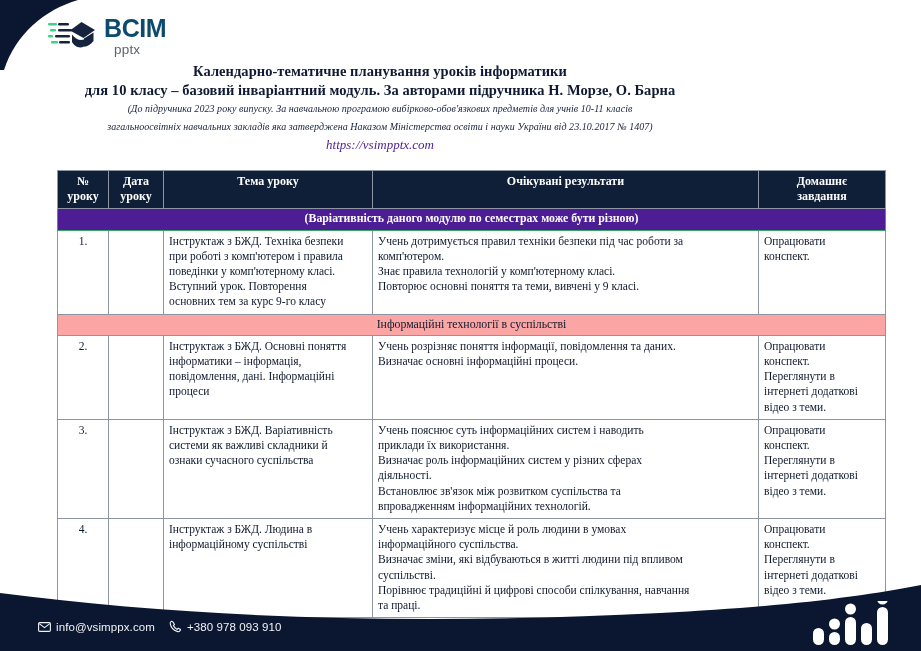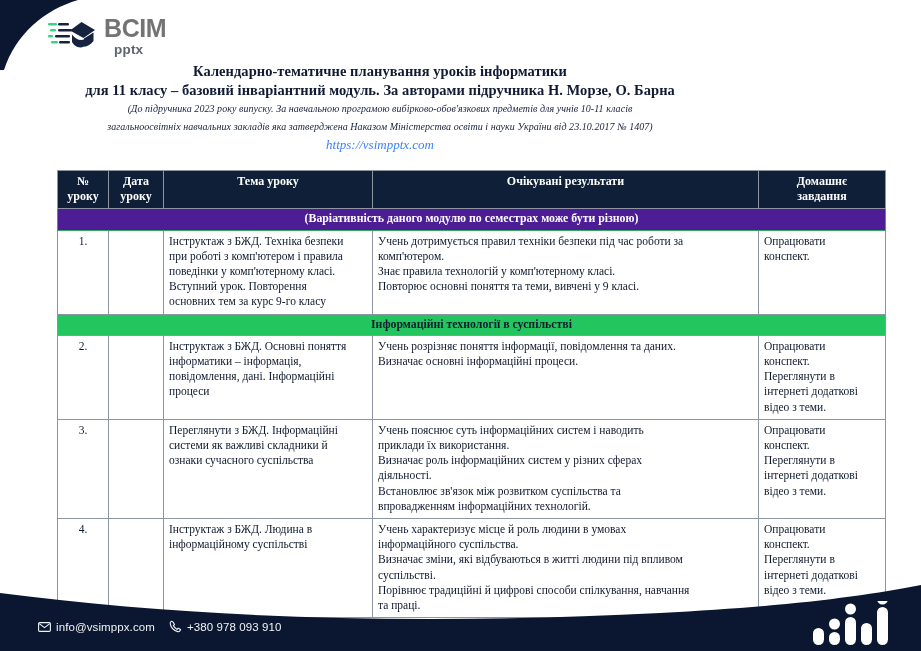--- a/index.html
+++ b/index.html
@@ -73,26 +73,26 @@
   .logo-mark { display: block; }
   .logo-text {
     display: flex;
     flex-direction: column;
     line-height: 1;
     font-family: "Liberation Sans", sans-serif;
   }
   .logo-title {
     font-size: 25px;
     font-weight: 700;
-    color: #737373;
+    color: #0c4a6e;
     letter-spacing: -0.4px;
   }
   .logo-sub {
     font-size: 13.5px;
-    font-weight: 700;
+    font-weight: 400;
     color: #5c6472;
     letter-spacing: .2px;
     margin-top: 2px;
     margin-left: 1px;
     padding-left: 9px;
   }
 
   
   .titleblock {
     position: absolute;
@@ -111,21 +111,21 @@
     font-size: 10px;
     font-style: italic;
     line-height: 18px;
     letter-spacing: .05px;
     color: #15203a;
   }
   .url-line {
     font-size: 13px;
     font-style: italic;
     line-height: 18px;
-    color: #3b82f6;
+    color: #4c1d95;
   }
 
   
   .sheet {
     position: absolute;
     left: 57px;
     top: 170px;
     width: 828px;
   }
   table.ktp {
@@ -155,23 +155,23 @@
   tr.banner td {
     background: #4c1d95;
     color: #ffffff;
     font-weight: 700;
     text-align: center;
     font-size: 11.8px;
     padding: 2px 4px 3px;
     border-color: #3aa35e;
   }
   tr.section td {
-    background: #22c55e;
+    background: #fca5a5;
     color: #0f1a2e;
-    font-weight: 700;
+    font-weight: 400;
     text-align: center;
     font-size: 11.8px;
     padding: 2px 4px 3px;
   }
   td.c-num, td.c-date {
     text-align: center;
     vertical-align: top;
   }
   td.c-hw { vertical-align: top; }
   .cellline { display: block; }
@@ -213,21 +213,21 @@
     </svg>
   </span>
   <span class="logo-text">
     <span class="logo-title">BCIM</span>
     <span class="logo-sub">pptx</span>
   </span>
 </div>
 
 <div class="titleblock">
   <div class="title-line">Календарно-тематичне планування уроків інформатики</div>
-  <div class="title-line">для 11 класу –  базовий інваріантний модуль. За авторами підручника Н. Морзе, О. Барна</div>
+  <div class="title-line">для 10 класу –  базовий інваріантний модуль. За авторами підручника Н. Морзе, О. Барна</div>
   <div class="subtitle-line">(До підручника 2023 року випуску. За навчальною програмою вибірково-обов'язкових предметів для учнів 10-11 класів</div>
   <div class="subtitle-line">загальноосвітніх навчальних закладів яка затверджена Наказом Міністерства освіти і науки України від 23.10.2017 № 1407)</div>
   <div class="url-line">https://vsimpptx.com</div>
 </div>
 
 <div class="sheet">
   <table class="ktp">
     <colgroup>
       <col class="w-num">
         <col class="w-date">
@@ -303,21 +303,21 @@
             <span class="cellline">конспект.</span>
             <span class="cellline">Переглянути в</span>
             <span class="cellline">інтернеті додаткові</span>
             <span class="cellline">відео з теми.</span>
           </td>
       </tr>
       <tr>
         <td class="c-num">3.</td>
         <td class="c-date"></td>
         <td class="c-topic">
-            <span class="cellline">Переглянути з БЖД. Інформаційні</span>
+            <span class="cellline">Інструктаж з БЖД. Варіативність</span>
             <span class="cellline">системи як важливі складники й</span>
             <span class="cellline">ознаки сучасного суспільства</span>
           </td>
         <td class="c-res">
             <span class="cellline">Учень пояснює суть інформаційних систем і наводить</span>
             <span class="cellline">приклади їх використання.</span>
             <span class="cellline">Визначає роль інформаційних систем у різних сферах</span>
             <span class="cellline">діяльності.</span>
             <span class="cellline">Встановлює зв'язок між розвитком суспільства та</span>
             <span class="cellline">впровадженням інформаційних технологій.</span>

